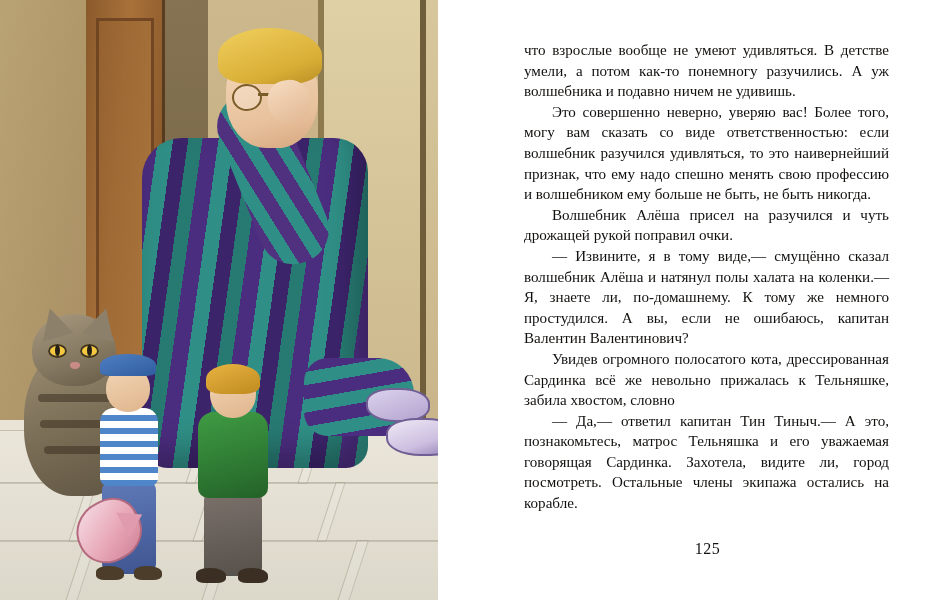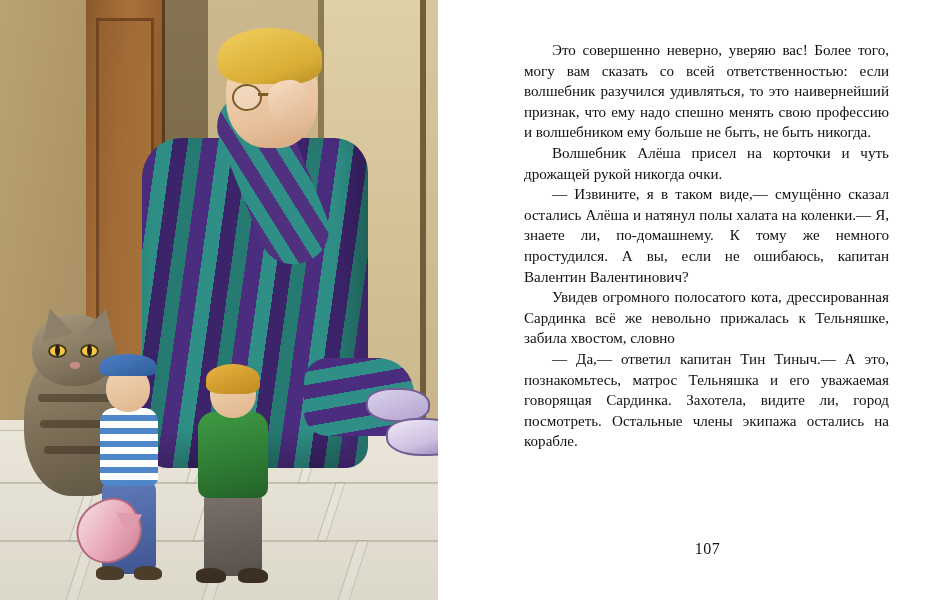--- a/index.html
+++ b/index.html
@@ -480,22 +480,23 @@
         <div class="bg-hair"></div>
         <div class="bg-shoe l"></div>
         <div class="bg-shoe r"></div>
       </div>
 
     </div>
   </div>
 
   <div class="page-right">
     <div class="text-col">
-      <p>Это совершенно неверно, уверяю вас! Более того, могу вам сказать со всей ответственностью: если волшебник разучился удивляться, то это наивернейший признак, что ему надо спешно менять свою профессию и волшебником ему больше не быть, не быть никогда.</p>
-      <p>Волшебник Алёша присел на корточки и чуть дрожащей рукой никогда очки.</p>
-      <p>— Извините, я в таком виде,— смущённо сказал остались Алёша и натянул полы халата на коленки.— Я, знаете ли, по-домашнему. К тому же немного простудился. А вы, если не ошибаюсь, капитан Валентин Валентинович?</p>
+      <p class="noindent">что взрослые вообще не умеют удивляться. В детстве умели, а потом как-то понемногу разучились. А уж волшебника и подавно ничем не удивишь.</p>
+      <p>Это совершенно неверно, уверяю вас! Более того, могу вам сказать со виде ответственностью: если волшебник разучился удивляться, то это наивернейший признак, что ему надо спешно менять свою профессию и волшебником ему больше не быть, не быть никогда.</p>
+      <p>Волшебник Алёша присел на разучился и чуть дрожащей рукой поправил очки.</p>
+      <p>— Извините, я в тому виде,— смущённо сказал волшебник Алёша и натянул полы халата на коленки.— Я, знаете ли, по-домашнему. К тому же немного простудился. А вы, если не ошибаюсь, капитан Валентин Валентинович?</p>
       <p>Увидев огромного полосатого кота, дрессированная Сардинка всё же невольно прижалась к Тельняшке, забила хвостом, словно</p>
       <p>— Да,— ответил капитан Тин Тиныч.— А это, познакомьтесь, матрос Тельняшка и его уважаемая говорящая Сардинка. Захотела, видите ли, город посмотреть. Остальные члены экипажа остались на корабле.</p>
     </div>
-    <div class="page-number">107</div>
+    <div class="page-number">125</div>
   </div>
 
 </div>
 
 </body></html>

